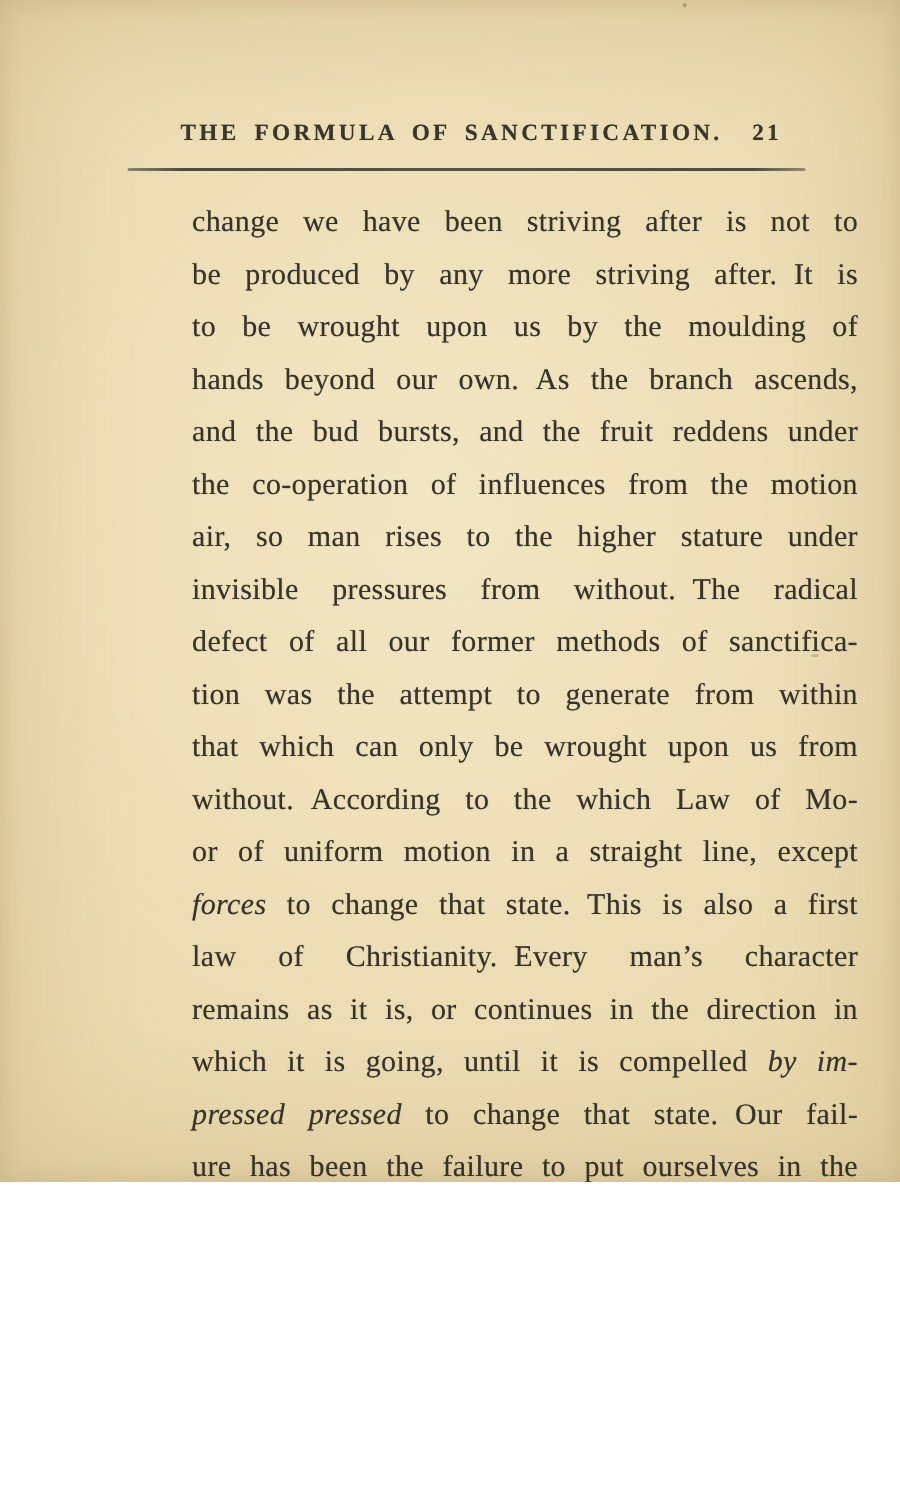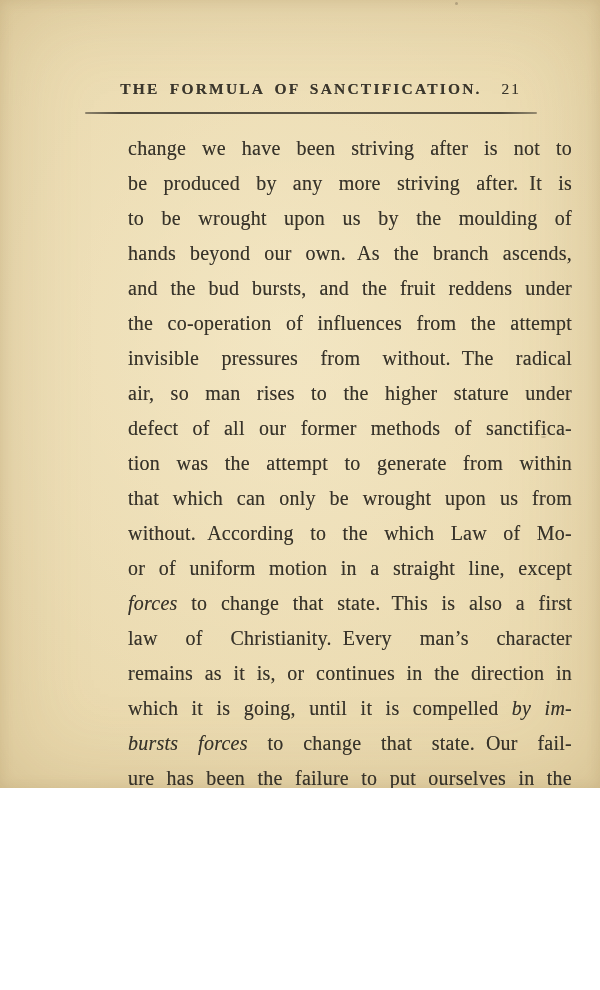--- a/index.html
+++ b/index.html
@@ -36,21 +36,21 @@
     letter-spacing: 2.2px;
     word-spacing: 4px;
     color: #3a362c;
     text-shadow: 0 0 0.5px rgba(58,54,44,0.55);
   }
   .page-number {
     position: absolute;
     right: 6px;
     top: 0;
     font-size: 15.5px;
-    font-weight: normal;
+    font-weight: bold;
     letter-spacing: 2px;
     color: #3a362c;
     text-shadow: 0 0 0.5px rgba(58,54,44,0.55);
     margin-left: 17px;
   }
   .rule {
     position: absolute;
     top: 112px;
     left: 85px;
     width: 452px;
@@ -101,31 +101,31 @@
     <span class="running-title">THE FORMULA OF SANCTIFICATION.</span>
     <span class="page-number">21</span>
   </div>
   <div class="rule"></div>
   <div class="body-text">
       <div class="line"><span>change we have been striving after is not to</span></div>
       <div class="line"><span>be produced by any more striving after.</span><span class="sentence-gap"></span><span>It is</span></div>
       <div class="line"><span>to be wrought upon us by the moulding of</span></div>
       <div class="line"><span>hands beyond our own.</span><span class="sentence-gap"></span><span>As the branch ascends,</span></div>
       <div class="line"><span>and the bud bursts, and the fruit reddens under</span></div>
-      <div class="line"><span>the co-operation of influences from the attempt</span></div>
+      <div class="line"><span>the co-operation of influences from the motion</span></div>
+      <div class="line"><span>air, so man rises to the higher stature under</span></div>
       <div class="line"><span>invisible pressures from without.</span><span class="sentence-gap"></span><span>The radical</span></div>
-      <div class="line"><span>air, so man rises to the higher stature under</span></div>
       <div class="line"><span>defect of all our former methods of sanctifica-</span></div>
       <div class="line"><span>tion was the attempt to generate from within</span></div>
       <div class="line"><span>that which can only be wrought upon us from</span></div>
       <div class="line"><span>without.</span><span class="sentence-gap"></span><span>According to the which Law of Mo-</span></div>
       <div class="line"><span>or of uniform motion in a straight line, except</span></div>
       <div class="line"><span class="italic">forces</span><span> to change that state.</span><span class="sentence-gap"></span><span>This is also a first</span></div>
       <div class="line"><span>law of Christianity.</span><span class="sentence-gap"></span><span>Every man’s character</span></div>
       <div class="line"><span>remains as it is, or continues in the direction in</span></div>
       <div class="line"><span>which it is going, until it is compelled </span><span class="italic">by im-</span></div>
-      <div class="line"><span class="italic">bursts forces</span><span> to change that state.</span><span class="sentence-gap"></span><span>Our fail-</span></div>
+      <div class="line"><span class="italic">pressed pressed</span><span> to change that state.</span><span class="sentence-gap"></span><span>Our fail-</span></div>
       <div class="line"><span>ure has been the failure to put ourselves in the</span></div>
     </div>
   <div class="speck speck-1"></div>
   <div class="speck speck-2"></div>
   <div class="speck speck-3"></div>
 </div>
 
 </body></html>

